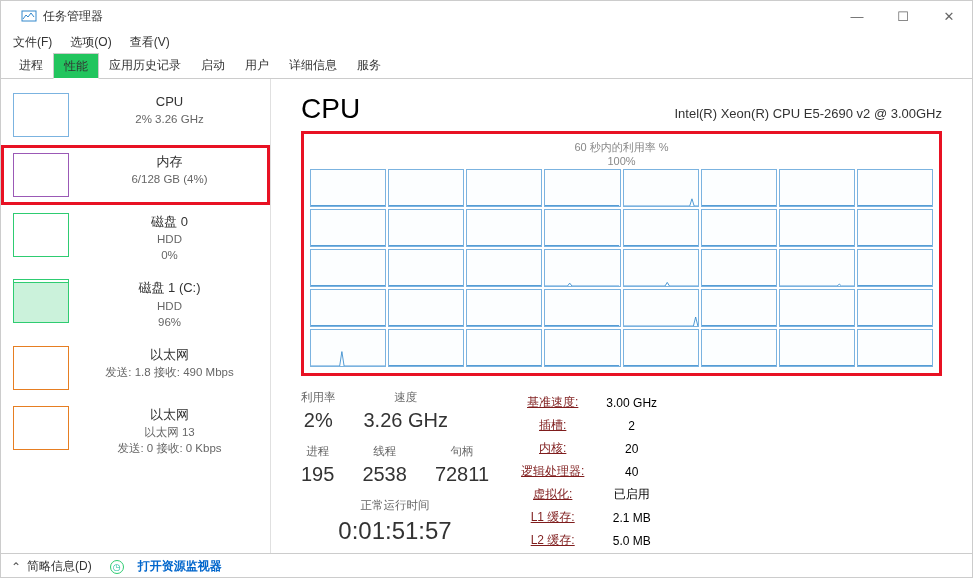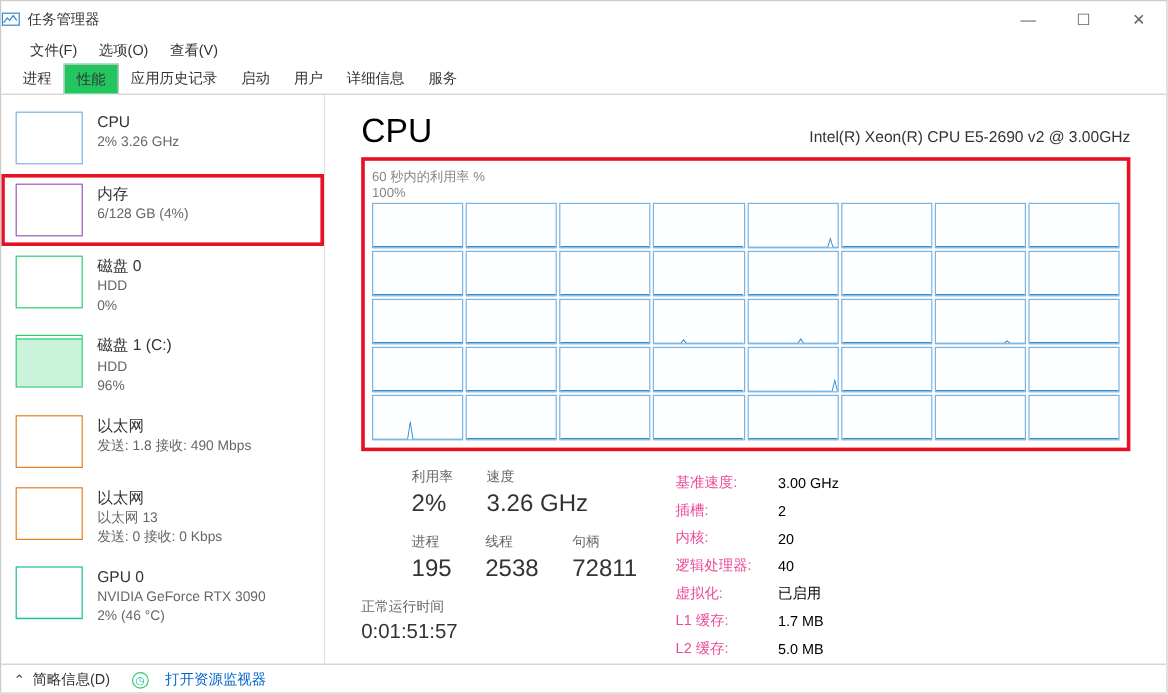--- a/index.html
+++ b/index.html
@@ -1,30 +1,30 @@
 <!DOCTYPE html>
 <html><head>
 <meta charset="utf-8">
 <style>
 * { box-sizing: border-box; margin: 0; padding: 0; font-family: "Microsoft YaHei", "Segoe UI", sans-serif; }
 body { width: 973px; height: 578px; background: #fff; overflow: hidden; position: relative; border: 1px solid #ccc; }
 
-.titlebar { height: 30px; display: flex; align-items: center; padding-left: 0; font-size: 12px; color: #333; }
+.titlebar { height: 30px; display: flex; align-items: center; padding-left: 20px; font-size: 12px; color: #333; }
 .titlebar .icon { width: 16px; height: 16px; margin-right: 6px; display: inline-flex; align-items: center; justify-content: center; }
 .titlebar .icon svg { width: 16px; height: 16px; }
 .win-controls { margin-left: auto; display: flex; }
 .win-controls div { width: 46px; height: 30px; display: flex; align-items: center; justify-content: center; color: #666; font-size: 13px; }
 
-.menubar { height: 22px; display: flex; align-items: center; padding-left: 24px; font-size: 12px; gap: 18px; color: #333; }
+.menubar { height: 22px; display: flex; align-items: center; padding-left: 12px; font-size: 12px; gap: 18px; color: #333; }
 
 .tabbar { height: 26px; border-bottom: 1px solid #ccc; display: flex; align-items: stretch; padding-left: 8px; font-size: 12px; }
 .tabbar .tab { padding: 4px 10px; color: #333; }
 .tabbar .tab.active { border: 1px solid #ccc; border-bottom: 1px solid #fff; background: #22c55e; margin-bottom: -1px; }
 
-.content { display: flex; height: calc(578px - 30px - 22px - 26px - 26px); }
+.content { display: flex; height: calc(578px - 30px - 22px - 26px - 26px); text-align: center; }
 
 .sidebar { width: 270px; border-right: 1px solid #e0e0e0; overflow-y: auto; padding: 6px 0; }
 .sidebar-item { display: flex; padding: 8px 12px; gap: 12px; }
 .sidebar-item.selected { outline: 3px solid #e81123; outline-offset: -3px; }
 .thumb { width: 56px; height: 44px; border: 1px solid #999; flex-shrink: 0; position: relative; background: #fff; }
 .thumb.cpu { border-color: #7bb3e0; }
 .thumb.mem { border-color: #9b59b6; }
 .thumb.disk { border-color: #2ecc71; }
 .thumb.disk1 { border-color: #2ecc71; }
 .thumb.eth { border-color: #e67e22; }
@@ -42,30 +42,30 @@
 .main-head .model { font-size: 13px; color: #333; margin-left: 16px; }
 
 .chart-wrap { border: 3px solid #e81123; padding: 6px; }
 .chart-labels { display: flex; justify-content: space-between; font-size: 11px; color: #888; margin-bottom: 2px; flex-direction: column; }
 .core-grid { display: grid; grid-template-columns: repeat(8, 1fr); gap: 2px; }
 .core { height: 38px; border: 1px solid #7bb3e0; background: #fcfeff; position: relative; }
 .core svg { position:absolute; left:0; right:0; bottom:0; width:100%; height:100%; }
 .core svg polyline { fill:none; stroke:#3388cc; stroke-width:1; }
 
 .stats { display: flex; margin-top: 14px; gap: 30px; font-size: 12px; }
-.stats-left .row { display: flex; gap: 28px; margin-bottom: 12px; margin-left: 42px; }
+.stats-left .row { display: flex; gap: 28px; margin-bottom: 12px; }
 .stat .lbl { color: #666; font-size: 11.5px; margin-bottom: 4px; }
 .stat .val { font-size: 20px; color: #333; }
 .stat .valS { font-size: 14px; color: #333; margin-top: 2px; }
 .stats-right { font-size: 12px; }
 .stats-right table td { padding: 2px 0; }
-.stats-right table td:first-child { color: #ec4899; padding-right: 20px; }
+.stats-right table td:first-child { color: #7f1d1d; padding-right: 20px; text-decoration: underline; }
 
 .statusbar { height: 26px; border-top: 1px solid #ccc; display: flex; align-items: center; padding: 0 10px; font-size: 12px; color: #333; gap: 6px; }
-.statusbar .link { color: #0066cc; margin-left: 8px; }
+.statusbar .link { color: #0066cc; margin-left: 8px; font-weight: bold; }
 .chev { color: #555; }
 .circle-icon { width: 14px; height: 14px; border: 1px solid #2ecc71; border-radius: 50%; display: inline-flex; align-items: center; justify-content: center; font-size: 9px; color: #1abc9c; margin-left: 12px; }
 </style>
 </head>
 <body>
 
 <div class="titlebar">
   <span class="icon">
     <svg viewBox="0 0 16 16">
         <rect x="1" y="3" width="14" height="10" fill="none" stroke="#3388cc"></rect>
@@ -138,30 +138,20 @@
         </div>
       </div>
       <div class="sidebar-item">
         <div class="thumb eth"></div>
         <div class="sb-txt">
           <div class="title">以太网</div>
           <div class="sub">以太网 13</div>
           <div class="sub">发送: 0 接收: 0 Kbps</div>
         </div>
       </div>
-      <div class="sidebar-item">
-        <div class="thumb gpu">
-          <div class="fill"></div>
-        </div>
-        <div class="sb-txt">
-          <div class="title">GPU 0</div>
-          <div class="sub">NVIDIA GeForce RTX 3090</div>
-          <div class="sub">2% (46 °C)</div>
-        </div>
-      </div>
     </div>
 
   <div class="main">
     <div class="main-head">
       <h1>CPU</h1>
       <span class="model">Intel(R) Xeon(R) CPU E5-2690 v2 @ 3.00GHz</span>
     </div>
 
     <div class="chart-wrap">
       <div class="chart-labels">
@@ -393,21 +383,21 @@
               <div class="lbl">线程</div>
               <div class="val">2538</div>
             </div>
           <div class="stat">
               <div class="lbl">句柄</div>
               <div class="val">72811</div>
             </div>
         </div>
         <div class="stat">
             <div class="lbl">正常运行时间</div>
-            <div class="valS" style="font-size:17px">0:01:51:57</div>
+            <div class="valS" style="font-size:24px">0:01:51:57</div>
           </div>
       </div>
       <div class="stats-right">
         <table>
           <tbody>
               <tr>
                 <td>基准速度:</td>
                 <td>3.00 GHz</td>
               </tr>
           <tr>
@@ -421,21 +411,21 @@
           <tr>
                 <td>逻辑处理器:</td>
                 <td>40</td>
               </tr>
           <tr>
                 <td>虚拟化:</td>
                 <td>已启用</td>
               </tr>
           <tr>
                 <td>L1 缓存:</td>
-                <td>1.7 MB</td>
+                <td>2.1 MB</td>
               </tr>
           <tr>
                 <td>L2 缓存:</td>
                 <td>5.0 MB</td>
               </tr>
           <tr>
                 <td>L3 缓存:</td>
                 <td>30.0 MB</td>
               </tr>
         </tbody>

